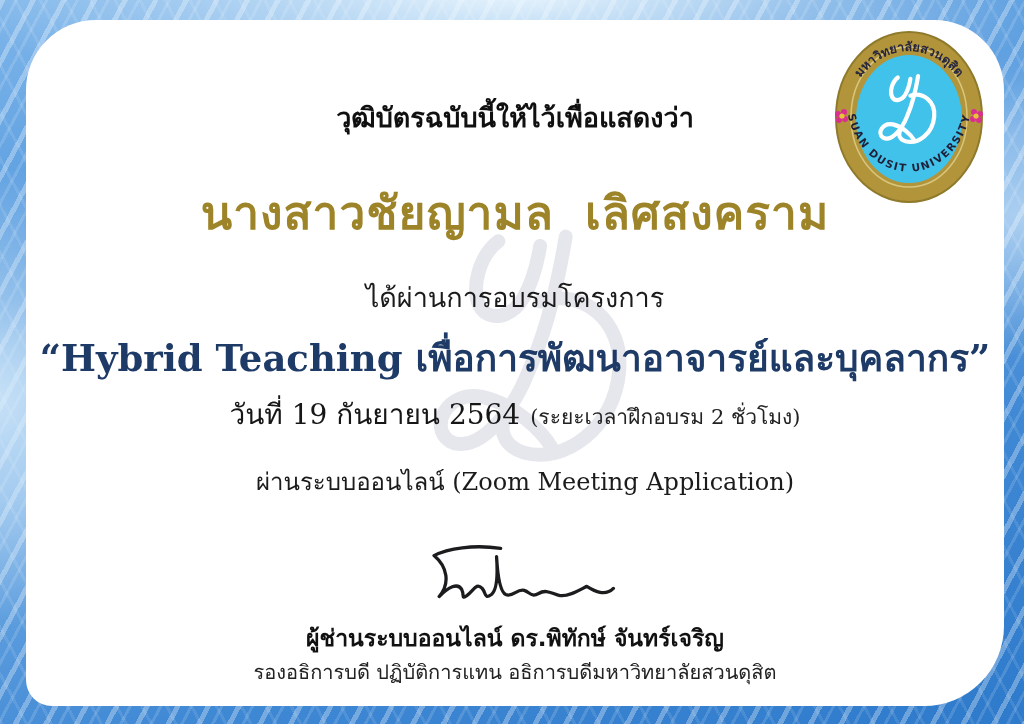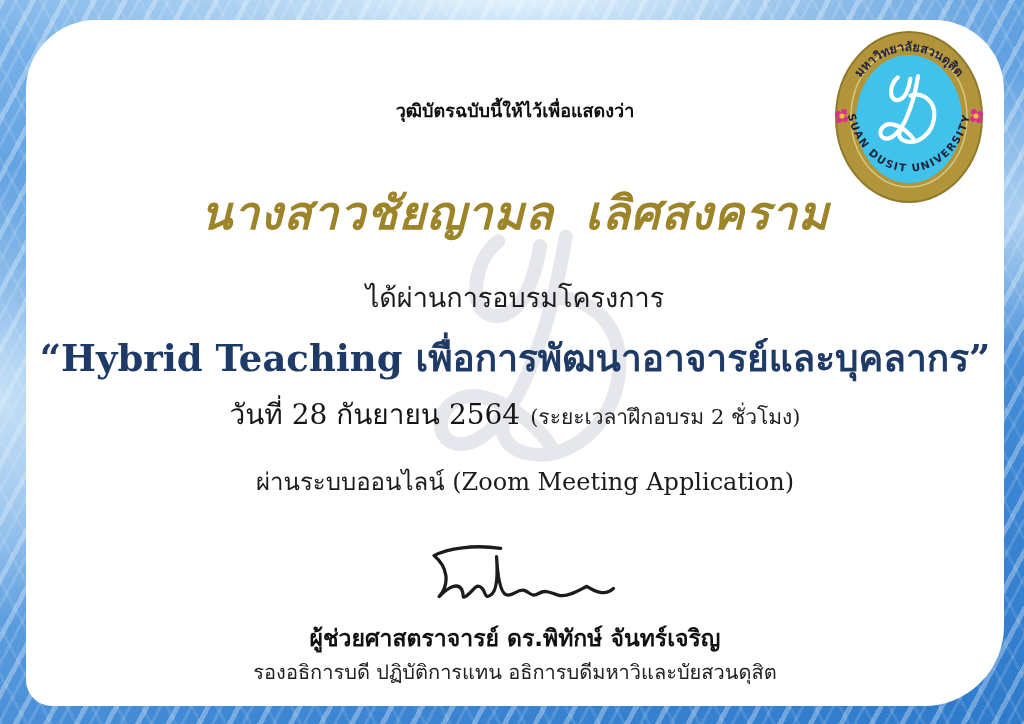--- a/index.html
+++ b/index.html
@@ -17,22 +17,22 @@
       repeating-linear-gradient(118deg, rgba(255,255,255,0.30) 0 5px, rgba(255,255,255,0) 5px 13px, rgba(255,255,255,0.14) 13px 16px, rgba(255,255,255,0) 16px 27px),
       repeating-linear-gradient(62deg, rgba(255,255,255,0.10) 0 3px, rgba(255,255,255,0) 3px 22px),
       linear-gradient(160deg, #7fb6ea 0%, #4e95dc 28%, #6faae4 46%, #3f88d4 72%, #2e7acb 100%);
   }
   .cert{
     position:absolute;left:26px;top:20px;width:978px;height:686px;
     background:#ffffff;
     border-radius:70px 70px 80px 26px;
   }
   .line{position:absolute;left:0;right:0;text-align:center;z-index:2;}
-  .intro{top:76px;font-size:18px;font-weight:700;color:#101010;}
-  .name{top:156px;font-size:46px;font-weight:600;color:#9d8428;word-spacing:14px;letter-spacing:1px;font-style:italic;}
+  .intro{top:76px;font-size:27px;font-weight:700;color:#101010;}
+  .name{top:156px;font-size:46px;font-weight:600;color:#9d8428;word-spacing:14px;letter-spacing:1px;}
   .completion{top:256px;font-size:27px;color:#1b1b1b;font-family:"DejaVu Serif","Liberation Serif",serif;}
   .course{top:308px;font-size:37px;font-weight:700;color:#1e3a66;font-family:"DejaVu Serif","Liberation Serif",serif;}
   .dateline{top:372px;font-size:28px;color:#161616;font-family:"DejaVu Serif","Liberation Serif",serif;}
   .dateline .note{font-size:21px;color:#222;margin-left:10px;}
   .delivery{top:442px;font-size:24px;color:#1b1b1b;font-family:"DejaVu Serif","Liberation Serif",serif;margin-left:20px;}
   .signature{position:absolute;left:0;right:0;top:512px;z-index:2;text-align:center;}
   .signature svg{width:228px;height:82px;}
   .signer{top:600px;font-size:23px;font-weight:700;color:#111;}
   .signer-title{top:636px;font-size:20px;color:#222;}
   .watermark{
@@ -64,34 +64,34 @@
 
     <div class="line intro">วุฒิบัตรฉบับนี้ให้ไว้เพื่อแสดงว่า</div>
 
     <div class="line name">นางสาวชัยญามล เลิศสงคราม</div>
 
     <div class="line completion">ได้ผ่านการอบรมโครงการ</div>
 
     <div class="line course">“Hybrid Teaching เพื่อการพัฒนาอาจารย์และบุคลากร”</div>
 
     <div class="line dateline">
-      <span>วันที่ 28 กันยายน 2564</span><span class="note">(ระยะเวลาฝึกอบรม 2 ชั่วโมง)</span>
+      <span>วันที่ 19 กันยายน 2564</span><span class="note">(ระยะเวลาฝึกอบรม 2 ชั่วโมง)</span>
     </div>
 
     <div class="line delivery">ผ่านระบบออนไลน์ (Zoom Meeting Application)</div>
 
     <div class="signature">
       <svg viewBox="0 0 220 80">
         <path d="M96,16 C70,12 44,16 31,23 C44,34 47,50 36,63 C45,54 54,49 58,56 C61,62 57,66 63,62 C70,57 72,49 78,55 C82,60 80,66 87,61 C93,56 93,38 92,24 C93,42 95,58 101,61 C108,64 112,55 119,57 C125,59 126,64 133,60 C141,55 147,61 154,62 C163,63 172,57 180,53 C188,58 198,63 206,55" stroke="#1c1c1e" stroke-width="3.2" fill="none" stroke-linecap="round" stroke-linejoin="round"></path>
       </svg>
     </div>
 
-    <div class="line signer">ผู้ช่วยศาสตราจารย์ ดร.พิทักษ์ จันทร์เจริญ</div>
+    <div class="line signer">ผู้ช่านระบบออนไลน์ ดร.พิทักษ์ จันทร์เจริญ</div>
 
-    <div class="line signer-title">รองอธิการบดี ปฏิบัติการแทน อธิการบดีมหาวิและบัยสวนดุสิต</div>
+    <div class="line signer-title">รองอธิการบดี ปฏิบัติการแทน อธิการบดีมหาวิทยาลัยสวนดุสิต</div>
 
     <svg class="seal" viewBox="0 0 150 174">
       <ellipse cx="75" cy="87" rx="73" ry="85" fill="#b2953b" stroke="#8f7a2b" stroke-width="2"></ellipse>
       <ellipse cx="75" cy="87" rx="58" ry="70" fill="none" stroke="#d8c67e" stroke-width="1.5"></ellipse>
       <ellipse cx="75" cy="89" rx="53" ry="64" fill="#41c2ea"></ellipse>
 
       <use href="#monogram" x="40" y="38" width="70" height="96" style="color:#ffffff"></use>
 
       <path id="sealTopArc" d="M 11,97 A 64 76 0 0 1 139,97" fill="none"></path>
       <text font-size="12.5" font-weight="700" fill="#26263f" font-family="DejaVu Sans, Liberation Sans, sans-serif">

